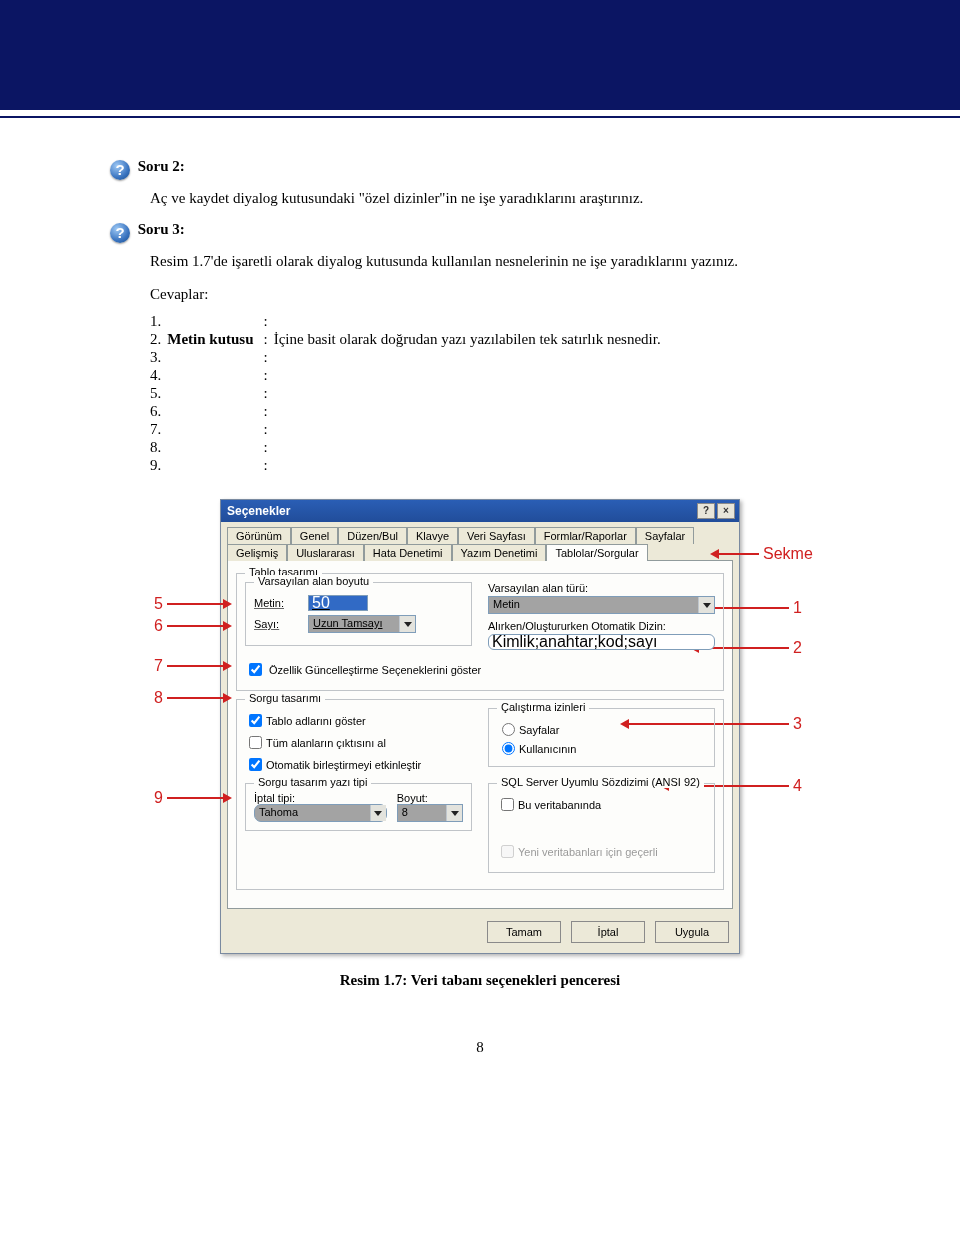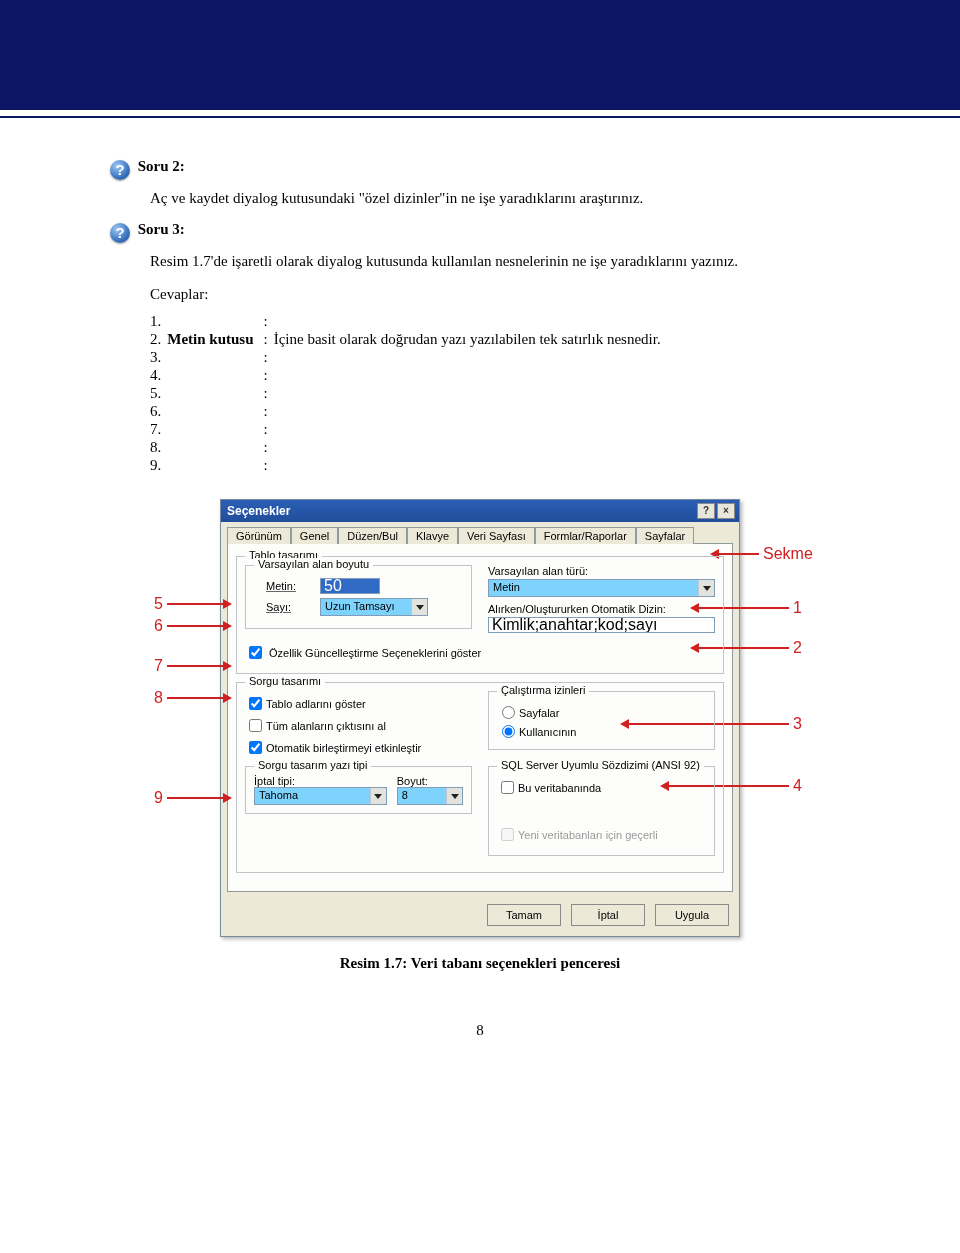--- a/index.html
+++ b/index.html
@@ -130,34 +130,34 @@
   }
   .groupbox > .gb-title {
     position: absolute;
     top: -8px; left: 8px;
     background: #fdfdfb;
     padding: 0 4px;
     font-size: 11px;
   }
   .row2 { display:flex; gap:16px; }
   .col { flex:1; }
-  .form-line { display:flex; align-items:center; margin: 4px 12px; gap:6px; }
+  .form-line { display:flex; align-items:center; margin: 4px 0; gap:6px;text-decoration:underline; }
   .form-label { width: 48px; text-decoration: underline; text-decoration-color: #666; text-underline-offset: 1px; }
   .txt {
     border: 1px solid #7f9db9;
     background: #fff;
     height: 16px;
     padding: 1px 3px;
     font-size: 16px;
     font-family: Tahoma, Arial, sans-serif;
   }
   .txt.sel { background: #316ac5; color:#fff; }
   .combo {
     display:inline-flex; align-items:stretch;
-    border: 1px solid #7f9db9; background:#7dd3fc; height:18px;
+    border: 1px solid #7f9db9; background:#a3a3a3; height:18px;
   }
   .combo .cval { padding:1px 4px; font-size:11px; min-width: 90px; }
   .combo .cbtn {
     width:16px; background:#e3e3dd; border-left:1px solid #bfc6cd;
     display:flex;align-items:center;justify-content:center; cursor:pointer;
   }
   .tri-down { width:0;height:0;border-left:4px solid transparent;border-right:4px solid transparent;border-top:5px solid #222; }
   .chk, .rad { margin-right:4px; vertical-align:-2px; }
   .chk-line, .rad-line { margin: 3px 0; font-size: 11px; }
   .disabled { color:#9a9a9a;margin-top:28px; }
@@ -325,20 +325,27 @@
 
       <div class="tabs-rows">
         <div class="tabs-row">
           <div class="tab">Görünüm</div>
           <div class="tab">Genel</div>
           <div class="tab">Düzen/Bul</div>
           <div class="tab">Klavye</div>
           <div class="tab">Veri Sayfası</div>
           <div class="tab">Formlar/Raporlar</div>
           <div class="tab">Sayfalar</div>
+        </div>
+        <div class="tabs-row">
+          <div class="tab">Gelişmiş</div>
+          <div class="tab">Uluslararası</div>
+          <div class="tab">Hata Denetimi</div>
+          <div class="tab">Yazım Denetimi</div>
+          <div class="tab active">Tablolar/Sorgular</div>
         </div>
       </div>
 
       <div class="tab-panel">
 
         <div class="groupbox">
           <div class="gb-title">Tablo tasarımı</div>
 
           <div class="row2">
             <div class="col">
@@ -362,21 +369,21 @@
 
             <div class="col">
               <div>Varsayılan alan türü:</div>
               <div class="combo" style="width:100%;margin:2px 0 6px 0;">
                 <div class="cval" style="flex:1;">Metin</div>
                 <div class="cbtn">
                     <div class="tri-down"></div>
                   </div>
               </div>
               <div>Alırken/Oluştururken Otomatik Dizin:</div>
-              <input class="txt" style="width: 100%; margin-top: 2px;" value="Kimlik;anahtar;kod;sayı">
+              <input class="txt" style="width: 100%; margin-top: 2px; border-radius: 6px;" value="Kimlik;anahtar;kod;sayı">
             </div>
           </div>
 
           <div class="chk-line" style="margin-top:6px;">
             <input type="checkbox" class="chk" checked="" style="">
             <span>Özellik Güncelleştirme Seçeneklerini göster</span>
           </div>
         </div>
 
         <div class="groupbox">
@@ -397,21 +404,21 @@
             </div>
           </div>
 
           <div class="row2">
             <div class="col">
               <div class="groupbox">
                 <div class="gb-title">Sorgu tasarım yazı tipi</div>
                 <div class="row2" style="gap:10px;">
                   <div style="flex:2;">
                     <div>İptal tipi:</div>
-                    <div class="combo" style="width:100%;">
+                    <div class="combo" style="width:100%;border-radius:7px;">
                       <div class="cval" style="flex:1;">Tahoma</div>
                       <div class="cbtn">
                           <div class="tri-down"></div>
                         </div>
                     </div>
                   </div>
                   <div style="flex:1;">
                     <div>Boyut:</div>
                     <div class="combo" style="width:100%;">
                       <div class="cval" style="flex:1; min-width:20px;">8</div>

